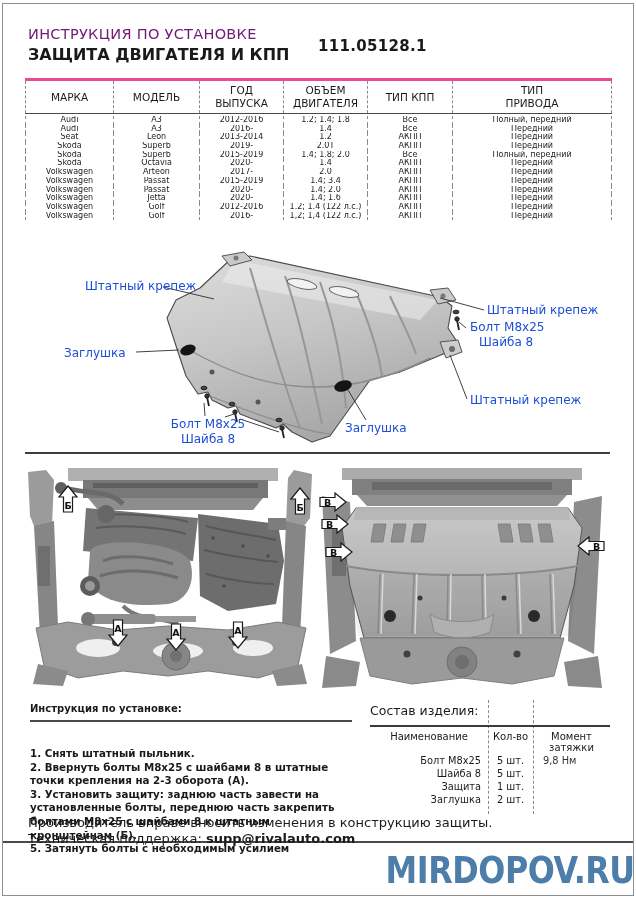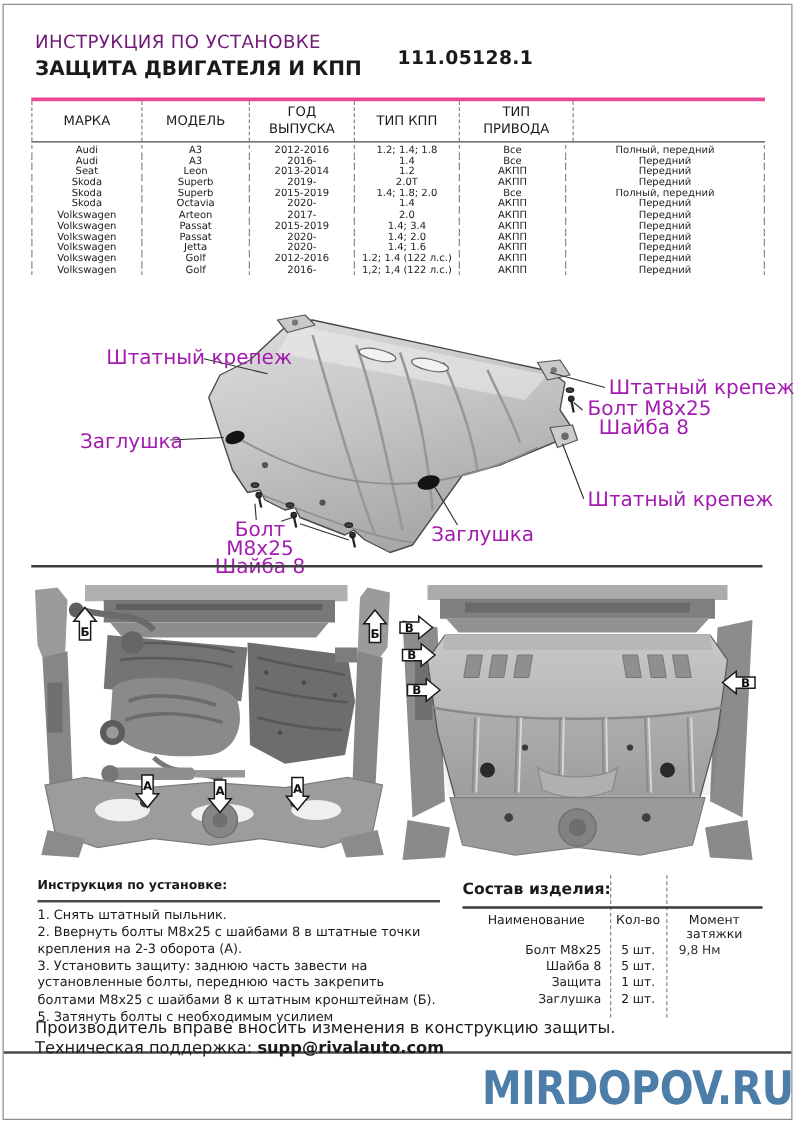--- a/index.html
+++ b/index.html
@@ -22,38 +22,38 @@
   .fth:first-child{border-left:1px dashed #8a8a8a;}
   .fth:last-child{padding:2px 45px;}
   .ftr{display:grid;grid-template-columns:89px 86px 84px 84px 85px 1fr;height:8.7px;}
   .ftable-body{padding-top:2px;}
   .ftd{box-sizing:border-box;font-size:8px;line-height:8.7px;text-align:center;white-space:nowrap;
        overflow:hidden;border-right:1px dashed #8a8a8a;color:#222;}
   .ftd:first-child{border-left:1px dashed #8a8a8a;}
 
   
   .diagram-svg{position:absolute;left:0;top:248px;}
-  .callout{position:absolute;font-size:16px;color:#a21caf;line-height:14.5px;}
+  .callout{position:absolute;font-size:12px;color:#1d4ed8;line-height:14.5px;}
   .callout-c{text-align:center;}
 
   .divider1{position:absolute;left:25px;top:452px;width:585px;height:2px;background:#3f3f3f;}
 
   .photo{position:absolute;top:466px;}
   .photo-left{left:28px;}
   .photo-right{left:312px;}
 
   
   .instr{position:absolute;left:30px;top:703px;width:322px;}
   .instr-title{font-size:10px;font-weight:bold;}
   .instr-rule{border:0;border-top:2px solid #4a4a4a;margin:6px 0 0 0;}
-  .steps{margin-top:4px;font-size:10.3px;line-height:13.6px;color:#1a1a1a;}
+  .steps{margin-top:25px;font-size:10.3px;line-height:13.6px;color:#1a1a1a;font-weight:bold;}
 
   
   .parts{position:absolute;left:370px;top:703px;width:240px;}
-  .parts-title{font-size:12.5px;font-weight:bold;}
+  .parts-title{font-size:12.5px;font-weight:normal;}
   .parts-table{margin-top:7px;border-top:2px solid #3a3a3a;padding-top:3px;}
   .parts-head{display:grid;grid-template-columns:118px 45px 1fr;font-size:10px;}
   .parts-head div{text-align:center;padding:1px 0;}
   .parts-row{display:grid;grid-template-columns:118px 45px 1fr;font-size:9.8px;line-height:13px;}
   .p-name{text-align:right;padding-right:7px;}
   .p-qty{text-align:center;}
   .p-torque{padding-left:10px;color:#333;}
   .parts-dash{position:absolute;top:700px;height:114px;width:0;border-left:1px dashed #8a8a8a;}
   .dash1{left:488px;} .dash2{left:533px;}
 
@@ -77,20 +77,21 @@
     <div class="l2">ЗАЩИТА ДВИГАТЕЛЯ И КПП</div>
   </div>
   <div class="part-number">111.05128.1</div>
 
   <div class="ftable">
     <div class="ftable-head">
 
     <div class="fth">МАРКА</div>
         <div class="fth">МОДЕЛЬ</div>
         <div class="fth">ГОД ВЫПУСКА</div>
+        <div class="fth">ОБЪЕМ ДВИГАТЕЛЯ</div>
         <div class="fth">ТИП КПП</div>
         <div class="fth">ТИП ПРИВОДА</div>
       </div>
     <div class="ftable-body">
 
     <div class="ftr">
         <div class="ftd">Audi</div>
         <div class="ftd">A3</div>
         <div class="ftd">2012-2016</div>
         <div class="ftd">1.2; 1.4; 1.8</div>

